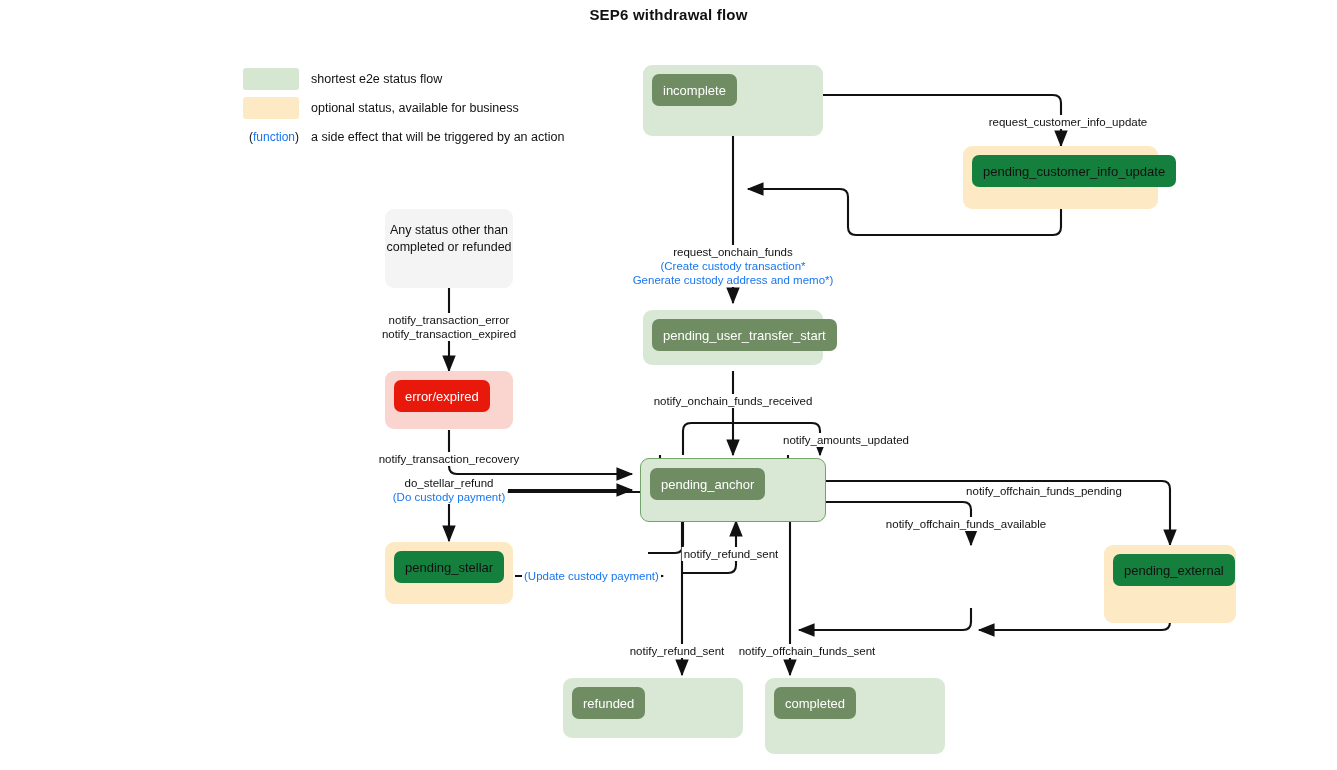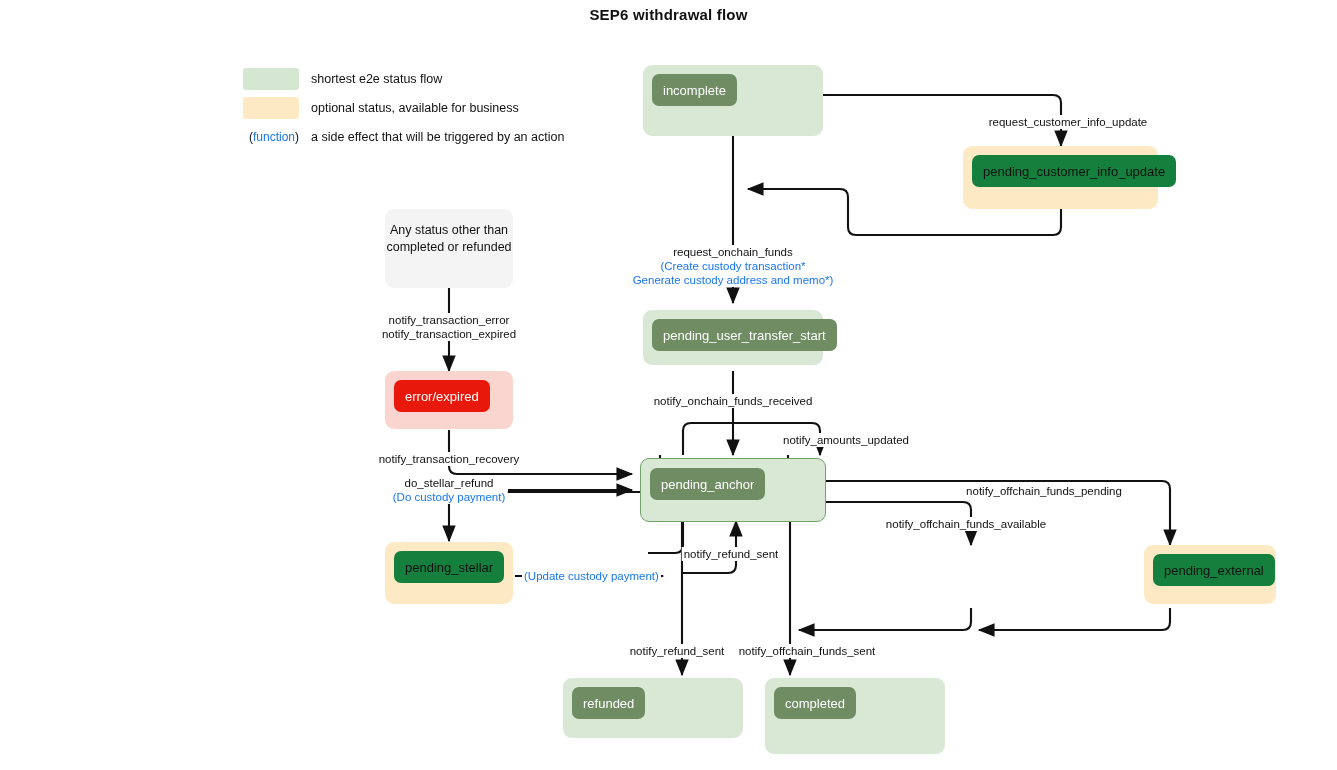--- a/index.html
+++ b/index.html
@@ -142,21 +142,21 @@
 
   <div class="node red" style="left:385px;top:371px;width:128px;height:58px;">
     <div class="pill">error/expired</div>
   </div>
 
   <div class="node orange" style="left:385px;top:542px;width:128px;height:62px;">
     <div class="pill">pending_stellar</div>
   </div>
 
 
-  <div class="node orange" style="left:1144px;top:545px;width:132px;height:59px;padding-left:25px;">
+  <div class="node orange" style="left:1104px;top:545px;width:132px;height:78px;padding-left:25px;">
     <div class="pill">pending_external</div>
   </div>
 
   <div class="node green" style="left:563px;top:678px;width:180px;height:60px;">
     <div class="pill">refunded</div>
   </div>
 
   <div class="node green" style="left:765px;top:678px;width:180px;height:76px;">
     <div class="pill">completed</div>
   </div>

